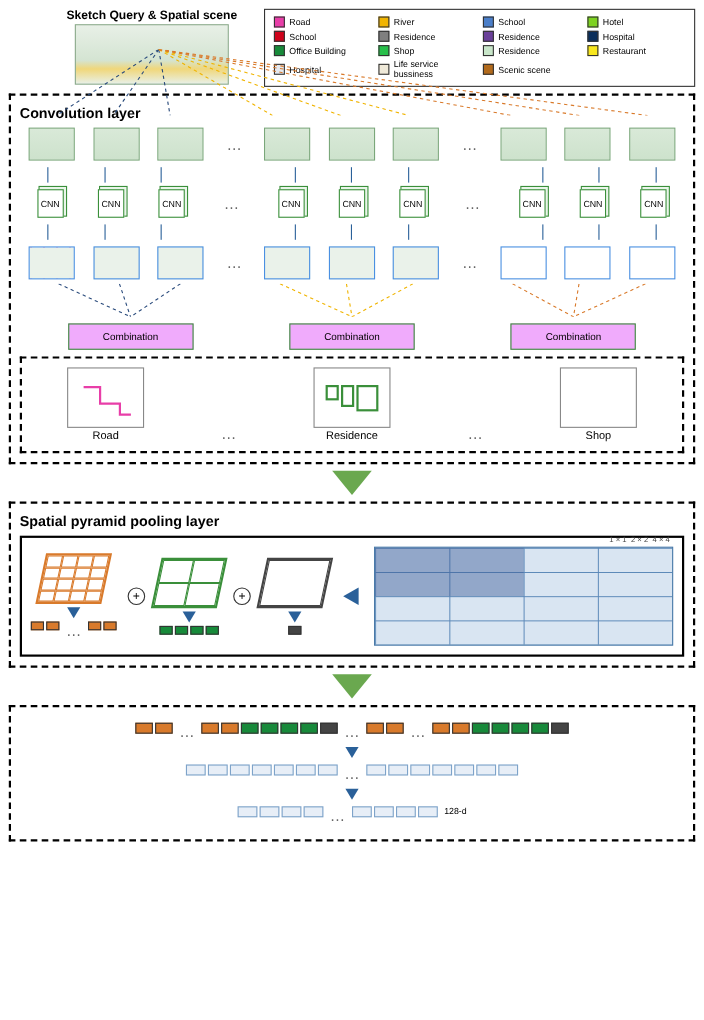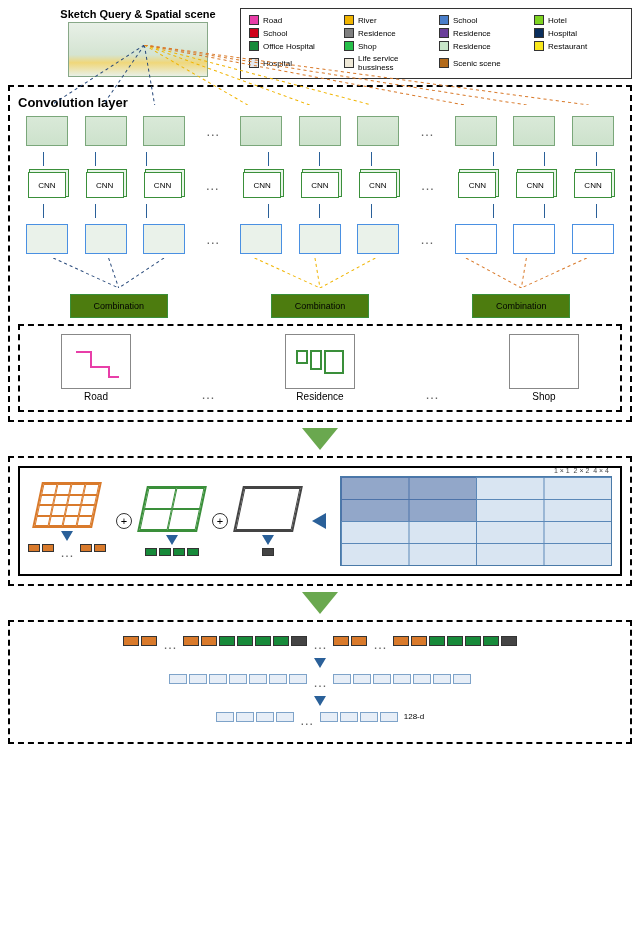--- a/index.html
+++ b/index.html
@@ -31,34 +31,34 @@
     border: 2px dashed #000; padding: 8px; margin-top: 4px; position: relative;
   }
   .stage-title { font-weight: bold; font-size: 13px; margin-bottom: 6px; }
   .row { display:flex; justify-content: space-around; align-items:center; margin: 4px 0; position:relative;}
   .tile {
     width: 42px; height: 30px;
     background: linear-gradient(180deg,#d9e9d8 0%,#cde2cc 100%);
     border:1px solid #7aa77a;
   }
   .cube {
-    width: 38px; height: 26px; position: relative;
+    width: 24px; height: 26px; position: relative;
     border:1px solid #3a8f3a; background:#fff;
     display:flex; align-items:center; justify-content:center;
     font-size:8px; text-align:left;
     box-shadow: 2px -2px 0 #e9f5e9, 2px -2px 0 1px #3a8f3a;
   }
   .feat {
     width:42px; height:30px; border:1px solid #4a90e2; background:#eaf2ea;
   }
   .feat.empty { background:#fff; }
   .ellipsis { font-size:14px; color:#666; padding:0 4px;}
   .comb-row { display:flex; justify-content: space-around; margin-top:6px;}
   .comb {
-    width:98px; height:24px; border:1px solid #3a8f3a; background:#4d7c0f;
+    width:114px; height:24px; border:1px solid #3a8f3a; background:#f0abfc;
     display:flex; align-items:center; justify-content:center; font-size:9px;
   }
   .result-box {
     border:2px dashed #000; padding:8px; margin-top:6px;
     display:flex; justify-content: space-around; align-items:flex-end;
   }
   .class-box { text-align:center; }
   .class-img { width:70px; height:55px; border:1px solid #888; background:#fff;
     display:flex; align-items:center; justify-content:center; margin-bottom:2px;}
   .big-arrow {
@@ -143,21 +143,21 @@
       <div class="legend-item">
         <span class="swatch" style="background:#6a3f9a"></span>
         <span>Residence</span>
       </div>
       <div class="legend-item">
         <span class="swatch" style="background:#0a2e5c"></span>
         <span>Hospital</span>
       </div>
       <div class="legend-item">
         <span class="swatch" style="background:#178a3a"></span>
-        <span>Office Hospital</span>
+        <span>Office Building</span>
       </div>
       <div class="legend-item">
         <span class="swatch" style="background:#27c04a"></span>
         <span>Shop</span>
       </div>
       <div class="legend-item">
         <span class="swatch" style="background:#c8e6c9"></span>
         <span>Residence</span>
       </div>
       <div class="legend-item">
@@ -311,20 +311,21 @@
     <div class="class-box">
       <div class="class-img"></div>
       <div>Shop</div>
     </div>
   </div>
 </div>
 
 <div class="big-arrow"></div>
 
 <div class="stage">
+  <div class="stage-title">Spatial pyramid pooling layer</div>
   <div class="spp-inner">
     <div class="pyr-block">
       <div class="grid-skew" id="g4" style="border-color: rgb(217, 122, 43); grid-template-columns: repeat(4, 1fr); grid-template-rows: repeat(4, 1fr);">
           <span style="border-color: rgb(217, 122, 43);"></span>
           <span style="border-color: rgb(217, 122, 43);"></span>
           <span style="border-color: rgb(217, 122, 43);"></span>
           <span style="border-color: rgb(217, 122, 43);"></span>
           <span style="border-color: rgb(217, 122, 43);"></span>
           <span style="border-color: rgb(217, 122, 43);"></span>
           <span style="border-color: rgb(217, 122, 43);"></span>

